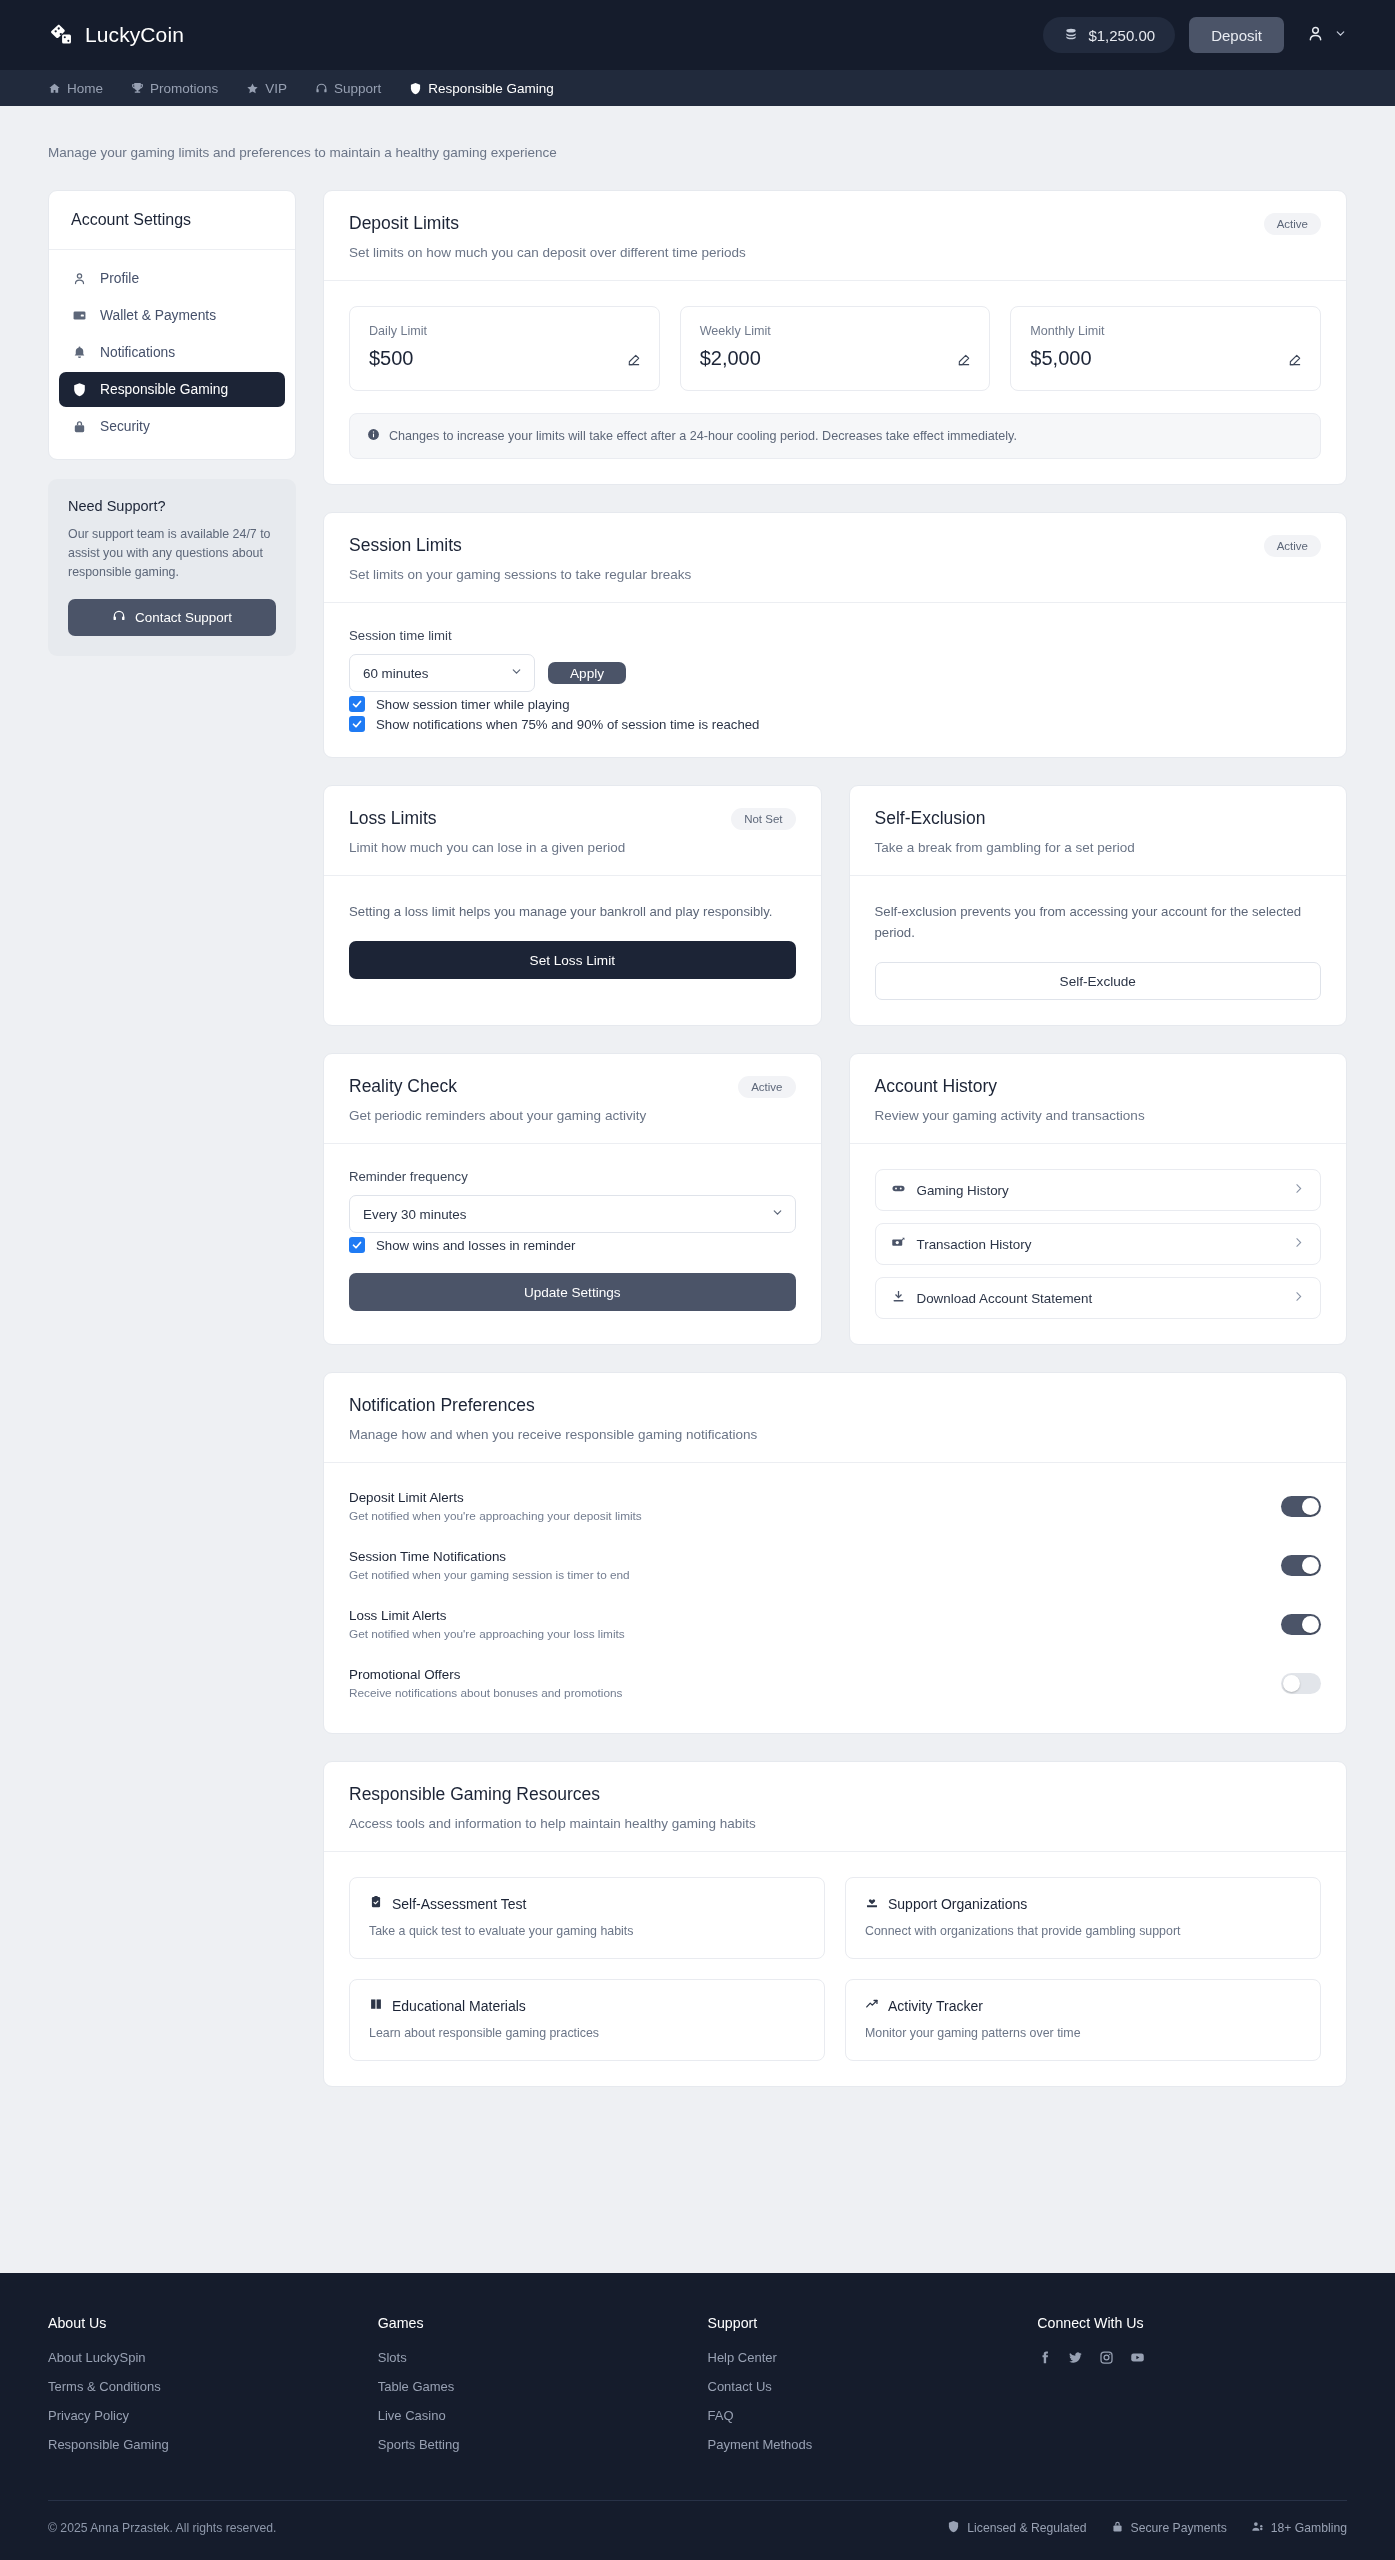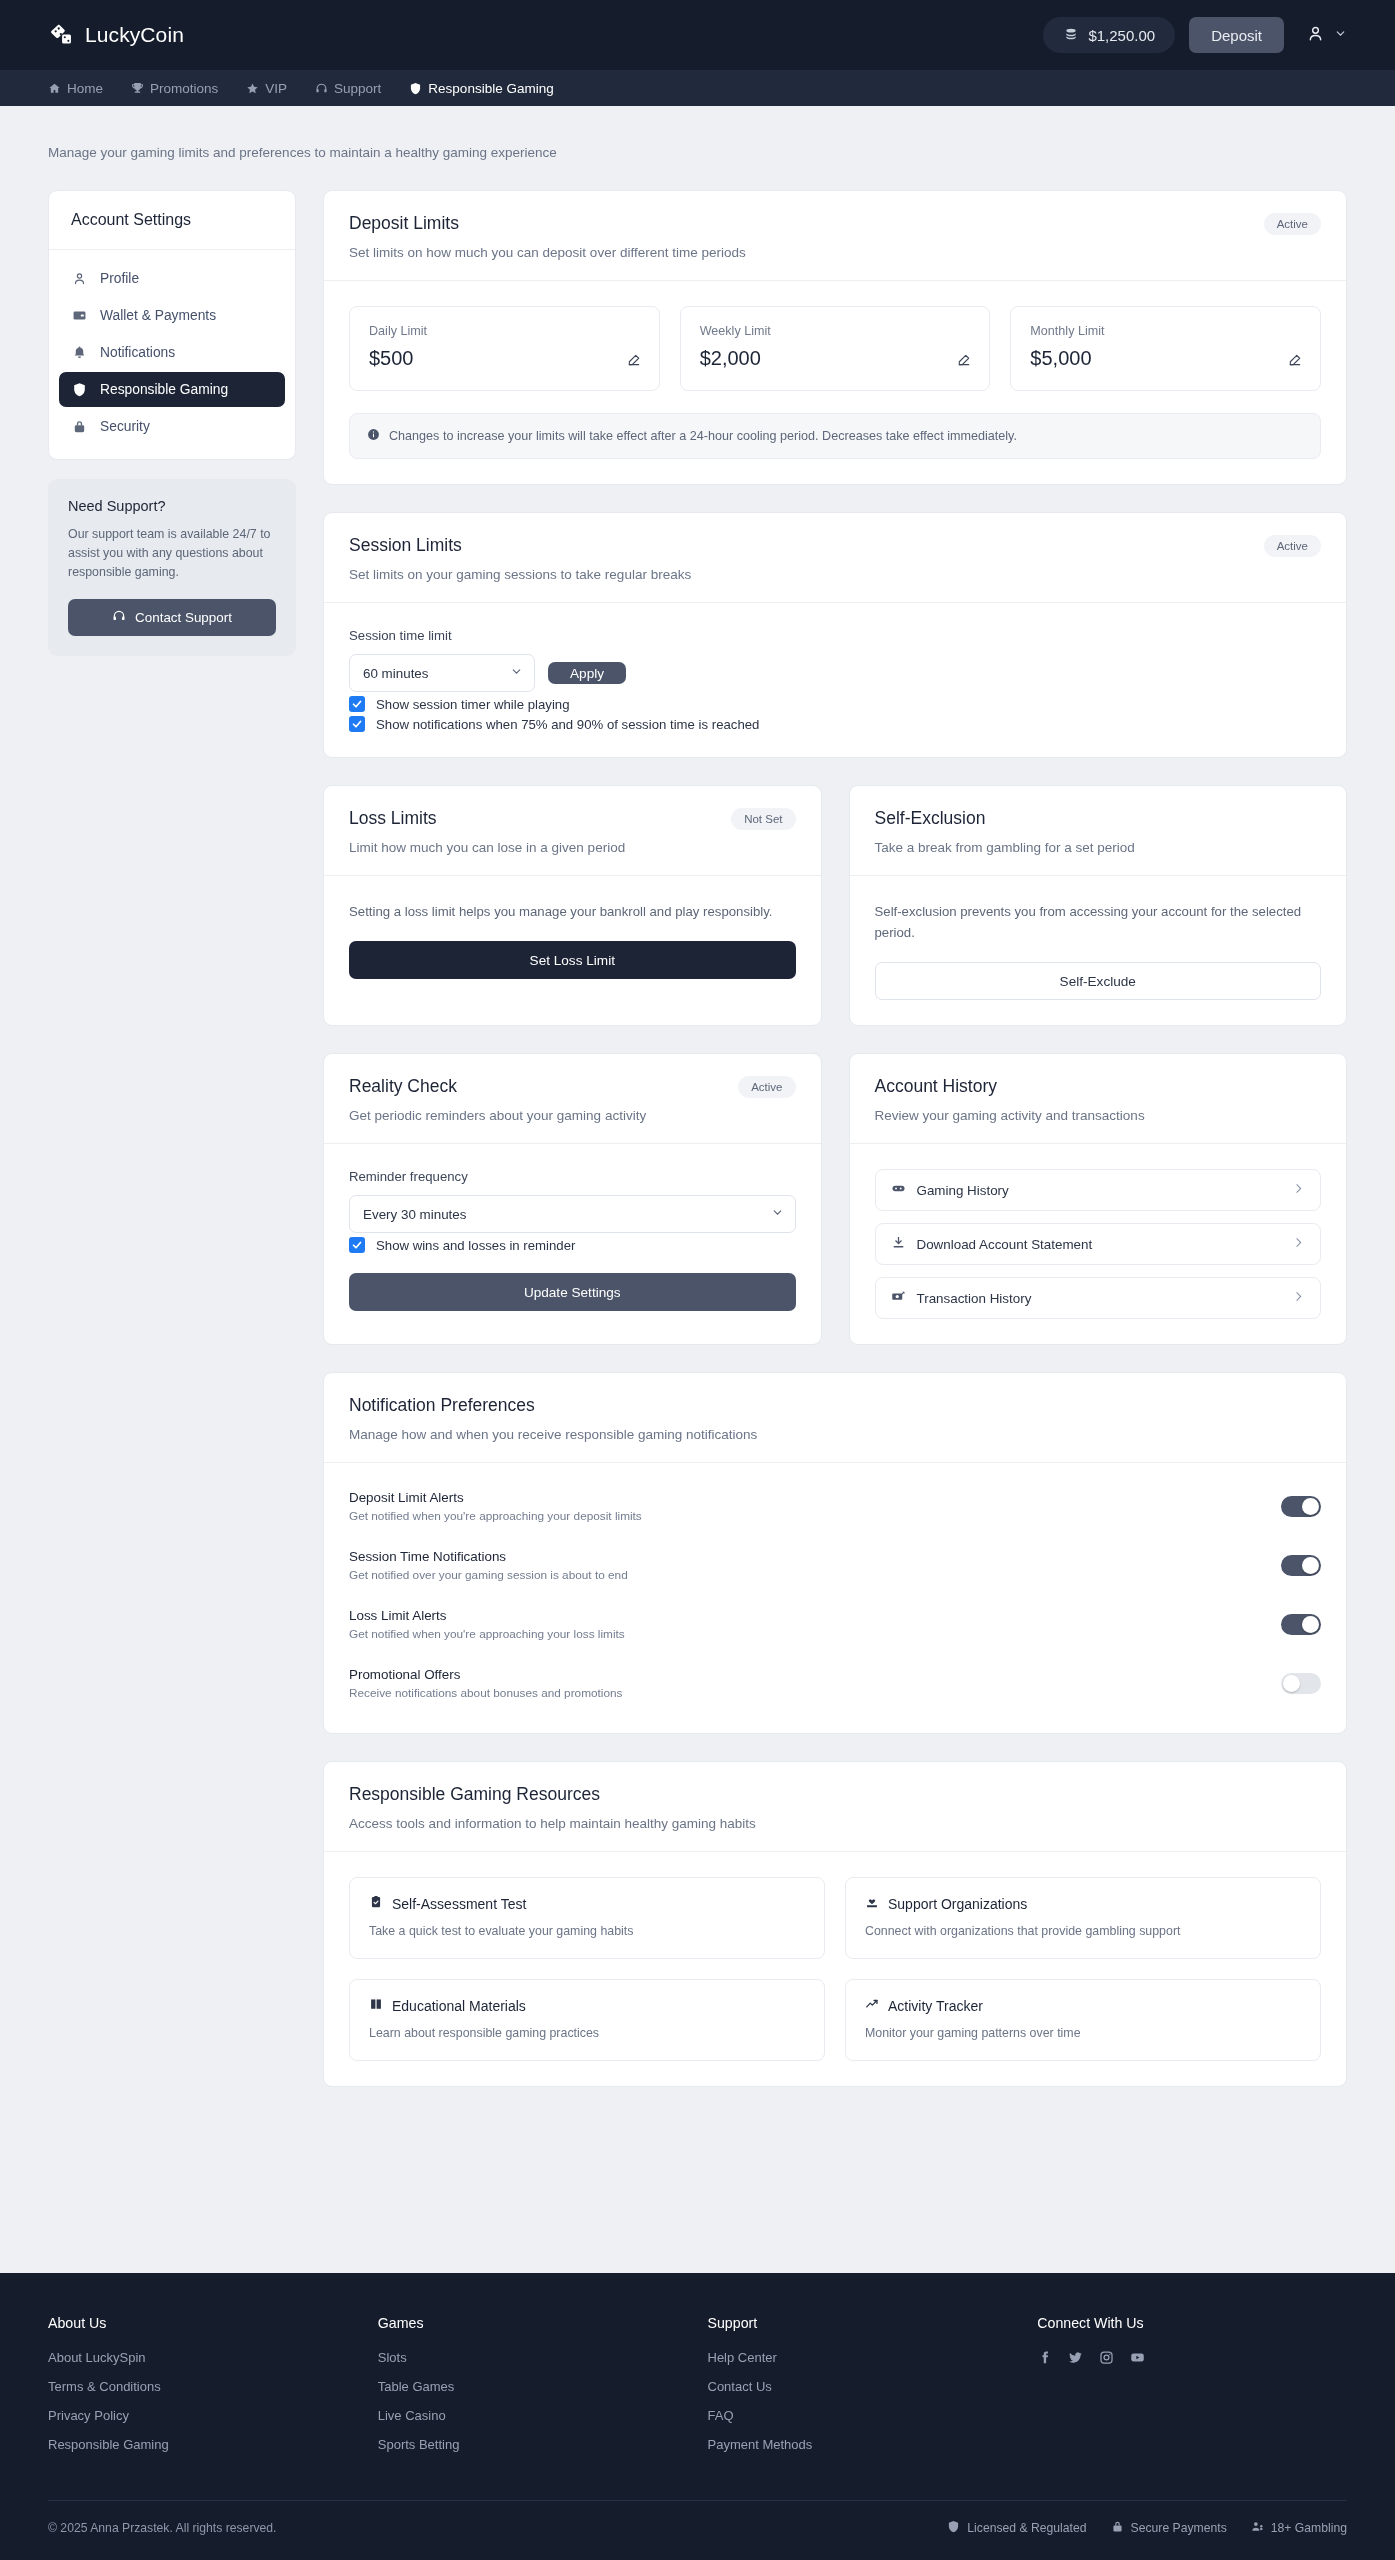--- a/index.html
+++ b/index.html
@@ -558,35 +558,35 @@
                       <circle cx="8" cy="12" r="1.5" fill="#fff"></circle>
                       <circle cx="15.6" cy="12" r="1.5" fill="#fff"></circle>
                     </svg></span>
                 <span class="grow">Gaming History</span>
                 <span><svg width="13" height="13" viewBox="0 0 24 24" fill="none" stroke="#8a94a6" stroke-width="2" stroke-linecap="round">
                       <path d="M9 5l7 7-7 7"></path>
                     </svg></span>
               </div>
               <div class="link-row">
                 <span><svg width="15" height="15" viewBox="0 0 24 24" fill="#4b5468">
-                      <path d="M11 3h2v8.2l3.1-3.1 1.4 1.4L12 15l-5.5-5.5 1.4-1.4L11 11.2z"></path>
-                      <rect x="4" y="17.5" width="16" height="2.6" rx="1.3"></rect>
-                    </svg></span>
-                <span class="grow">Download Account Statement</span>
-                <span><svg width="13" height="13" viewBox="0 0 24 24" fill="none" stroke="#8a94a6" stroke-width="2" stroke-linecap="round">
-                      <path d="M9 5l7 7-7 7"></path>
-                    </svg></span>
-              </div>
-              <div class="link-row">
-                <span><svg width="15" height="15" viewBox="0 0 24 24" fill="#4b5468">
                       <rect x="2" y="7" width="16" height="10" rx="1.6"></rect>
                       <circle cx="10" cy="12" r="2.6" fill="#fff"></circle>
                       <path d="M18 4.5h3.5v3.5l-1.4-1.4-2.1 2.1-1-1 2.1-2.1z"></path>
                     </svg></span>
                 <span class="grow">Transaction History</span>
+                <span><svg width="13" height="13" viewBox="0 0 24 24" fill="none" stroke="#8a94a6" stroke-width="2" stroke-linecap="round">
+                      <path d="M9 5l7 7-7 7"></path>
+                    </svg></span>
+              </div>
+              <div class="link-row">
+                <span><svg width="15" height="15" viewBox="0 0 24 24" fill="#4b5468">
+                      <path d="M11 3h2v8.2l3.1-3.1 1.4 1.4L12 15l-5.5-5.5 1.4-1.4L11 11.2z"></path>
+                      <rect x="4" y="17.5" width="16" height="2.6" rx="1.3"></rect>
+                    </svg></span>
+                <span class="grow">Download Account Statement</span>
                 <span><svg width="13" height="13" viewBox="0 0 24 24" fill="none" stroke="#8a94a6" stroke-width="2" stroke-linecap="round">
                       <path d="M9 5l7 7-7 7"></path>
                     </svg></span>
               </div>
             </div>
           </div>
         </div>
 
         <div class="card">
           <div class="card-head">
@@ -599,21 +599,21 @@
                 <div class="notif-title">Deposit Limit Alerts</div>
                 <div class="notif-sub">Get notified when you're approaching your deposit limits</div>
               </div>
               <div class="toggle">
                   <span class="knob"></span>
                 </div>
             </div>
             <div class="notif-row">
               <div class="txt">
                 <div class="notif-title">Session Time Notifications</div>
-                <div class="notif-sub">Get notified over your gaming session is about to end</div>
+                <div class="notif-sub">Get notified when your gaming session is timer to end</div>
               </div>
               <div class="toggle">
                   <span class="knob"></span>
                 </div>
             </div>
             <div class="notif-row">
               <div class="txt">
                 <div class="notif-title">Loss Limit Alerts</div>
                 <div class="notif-sub">Get notified when you're approaching your loss limits</div>
               </div>

